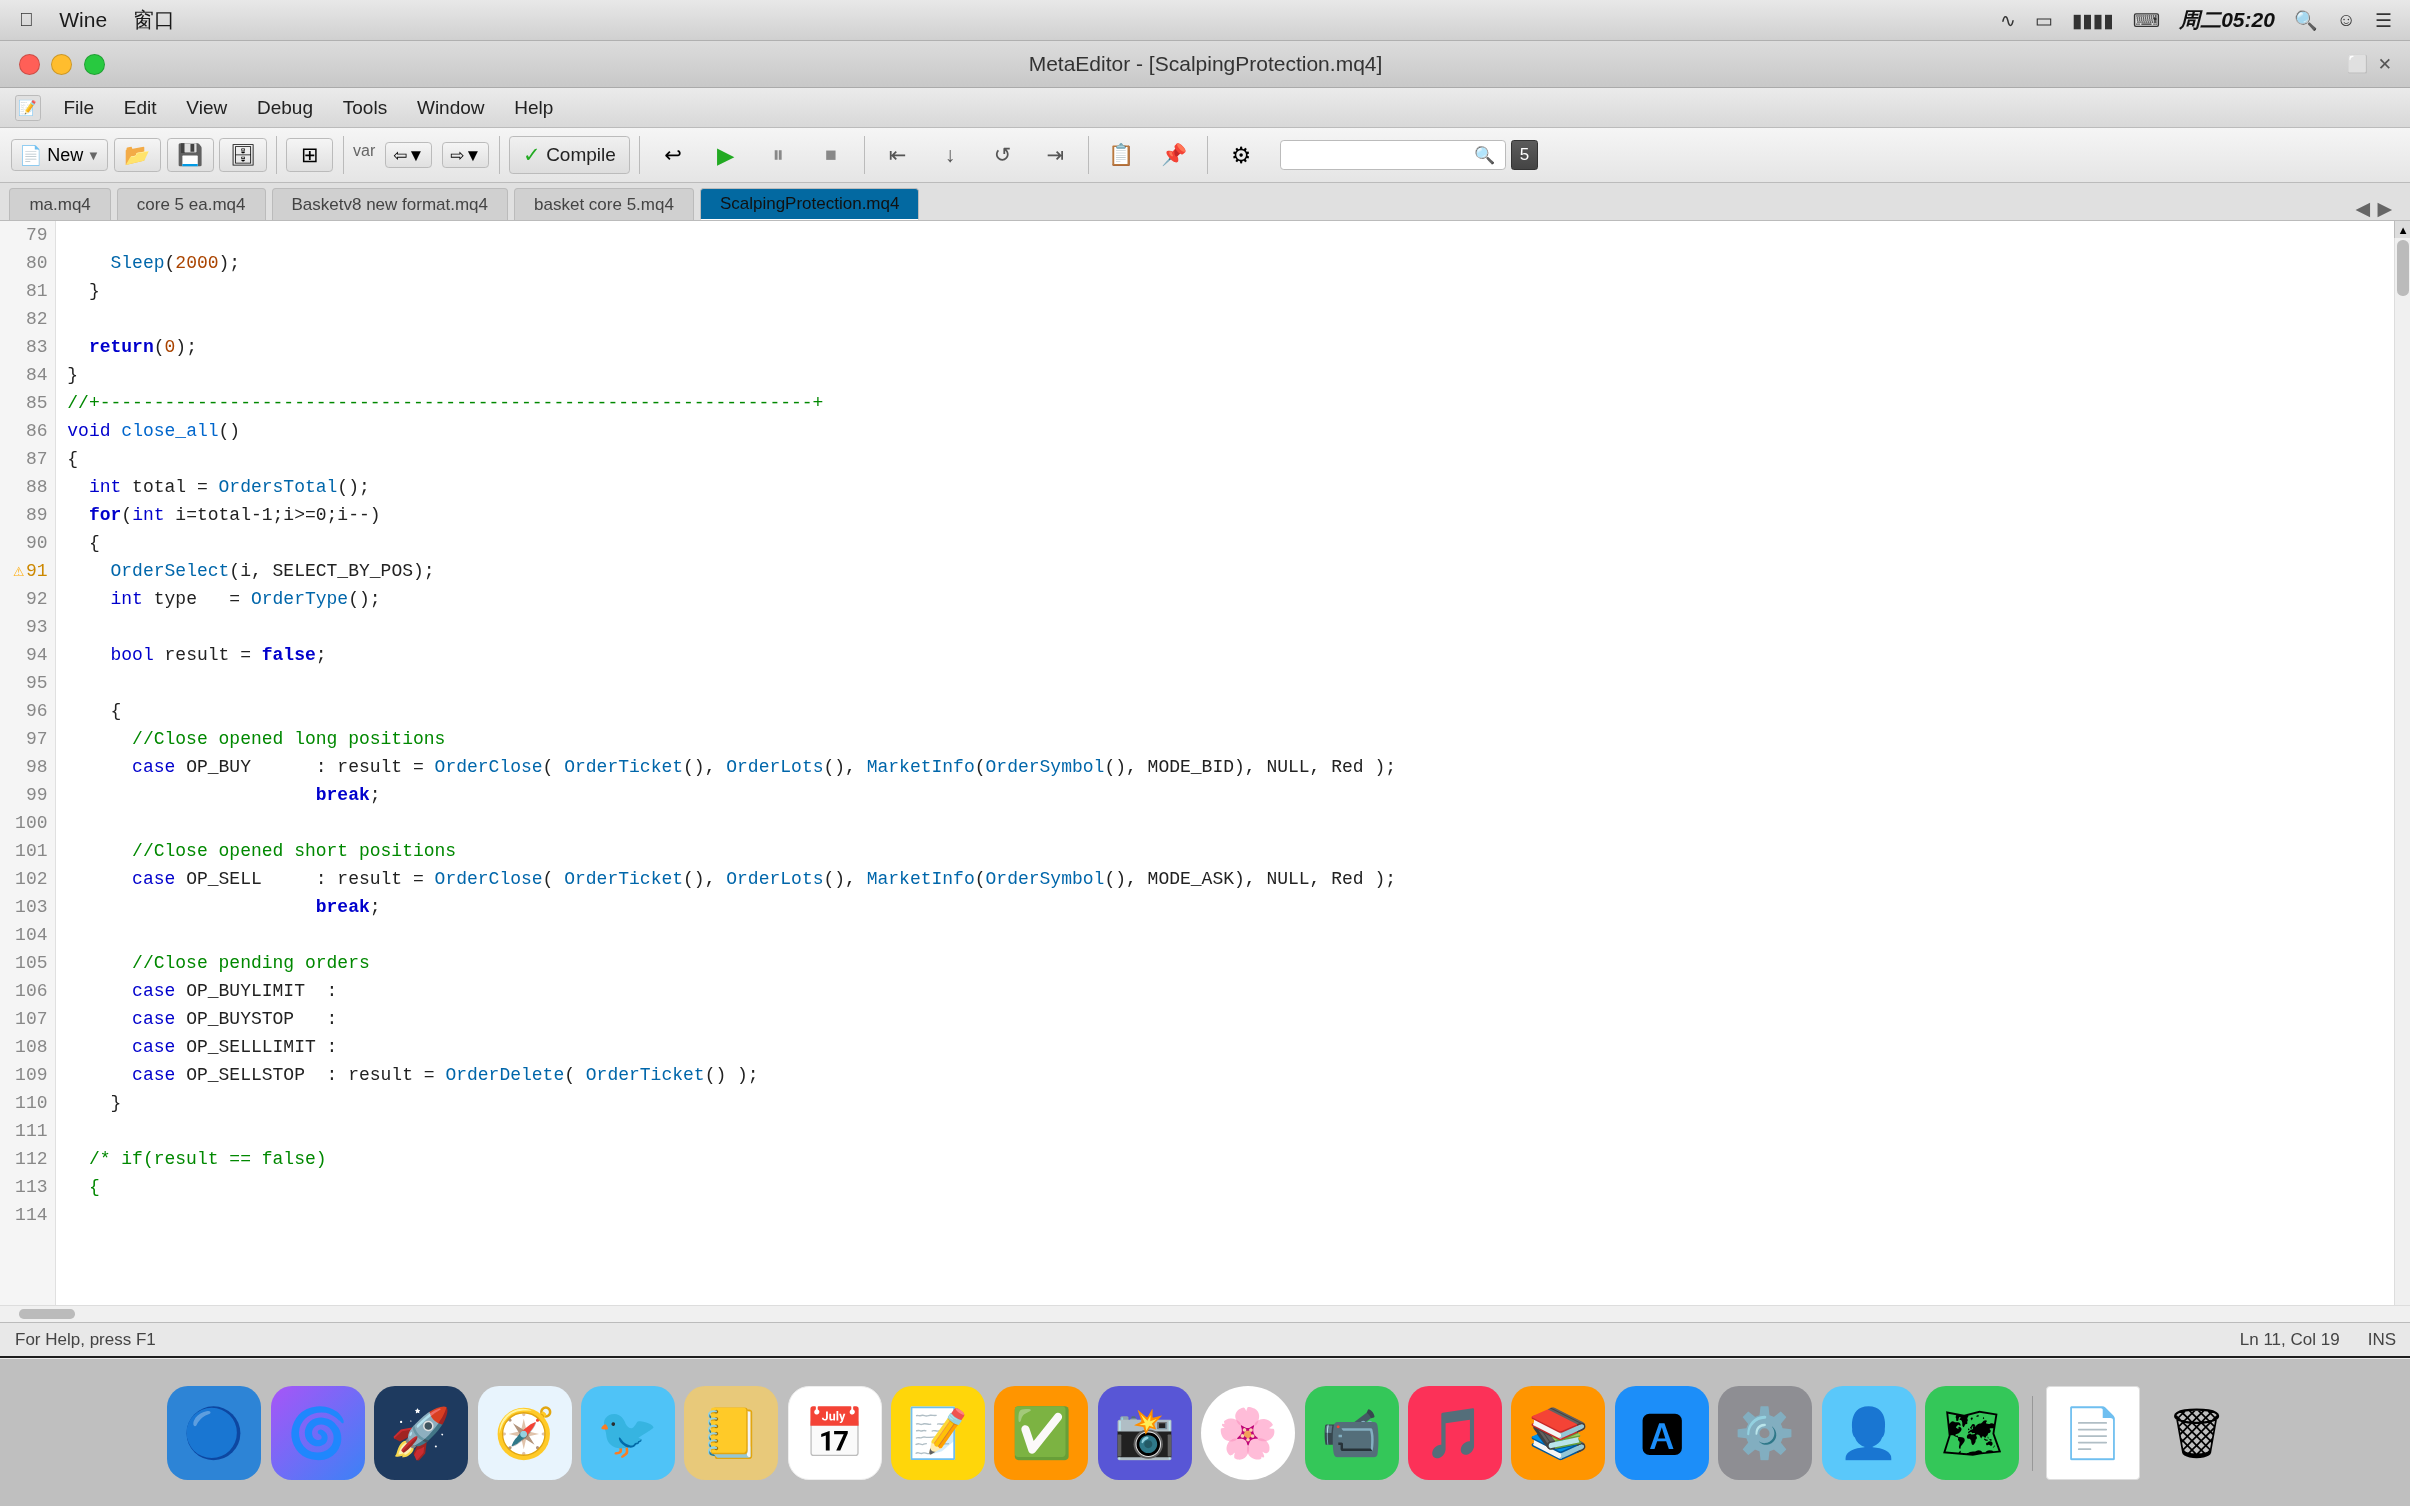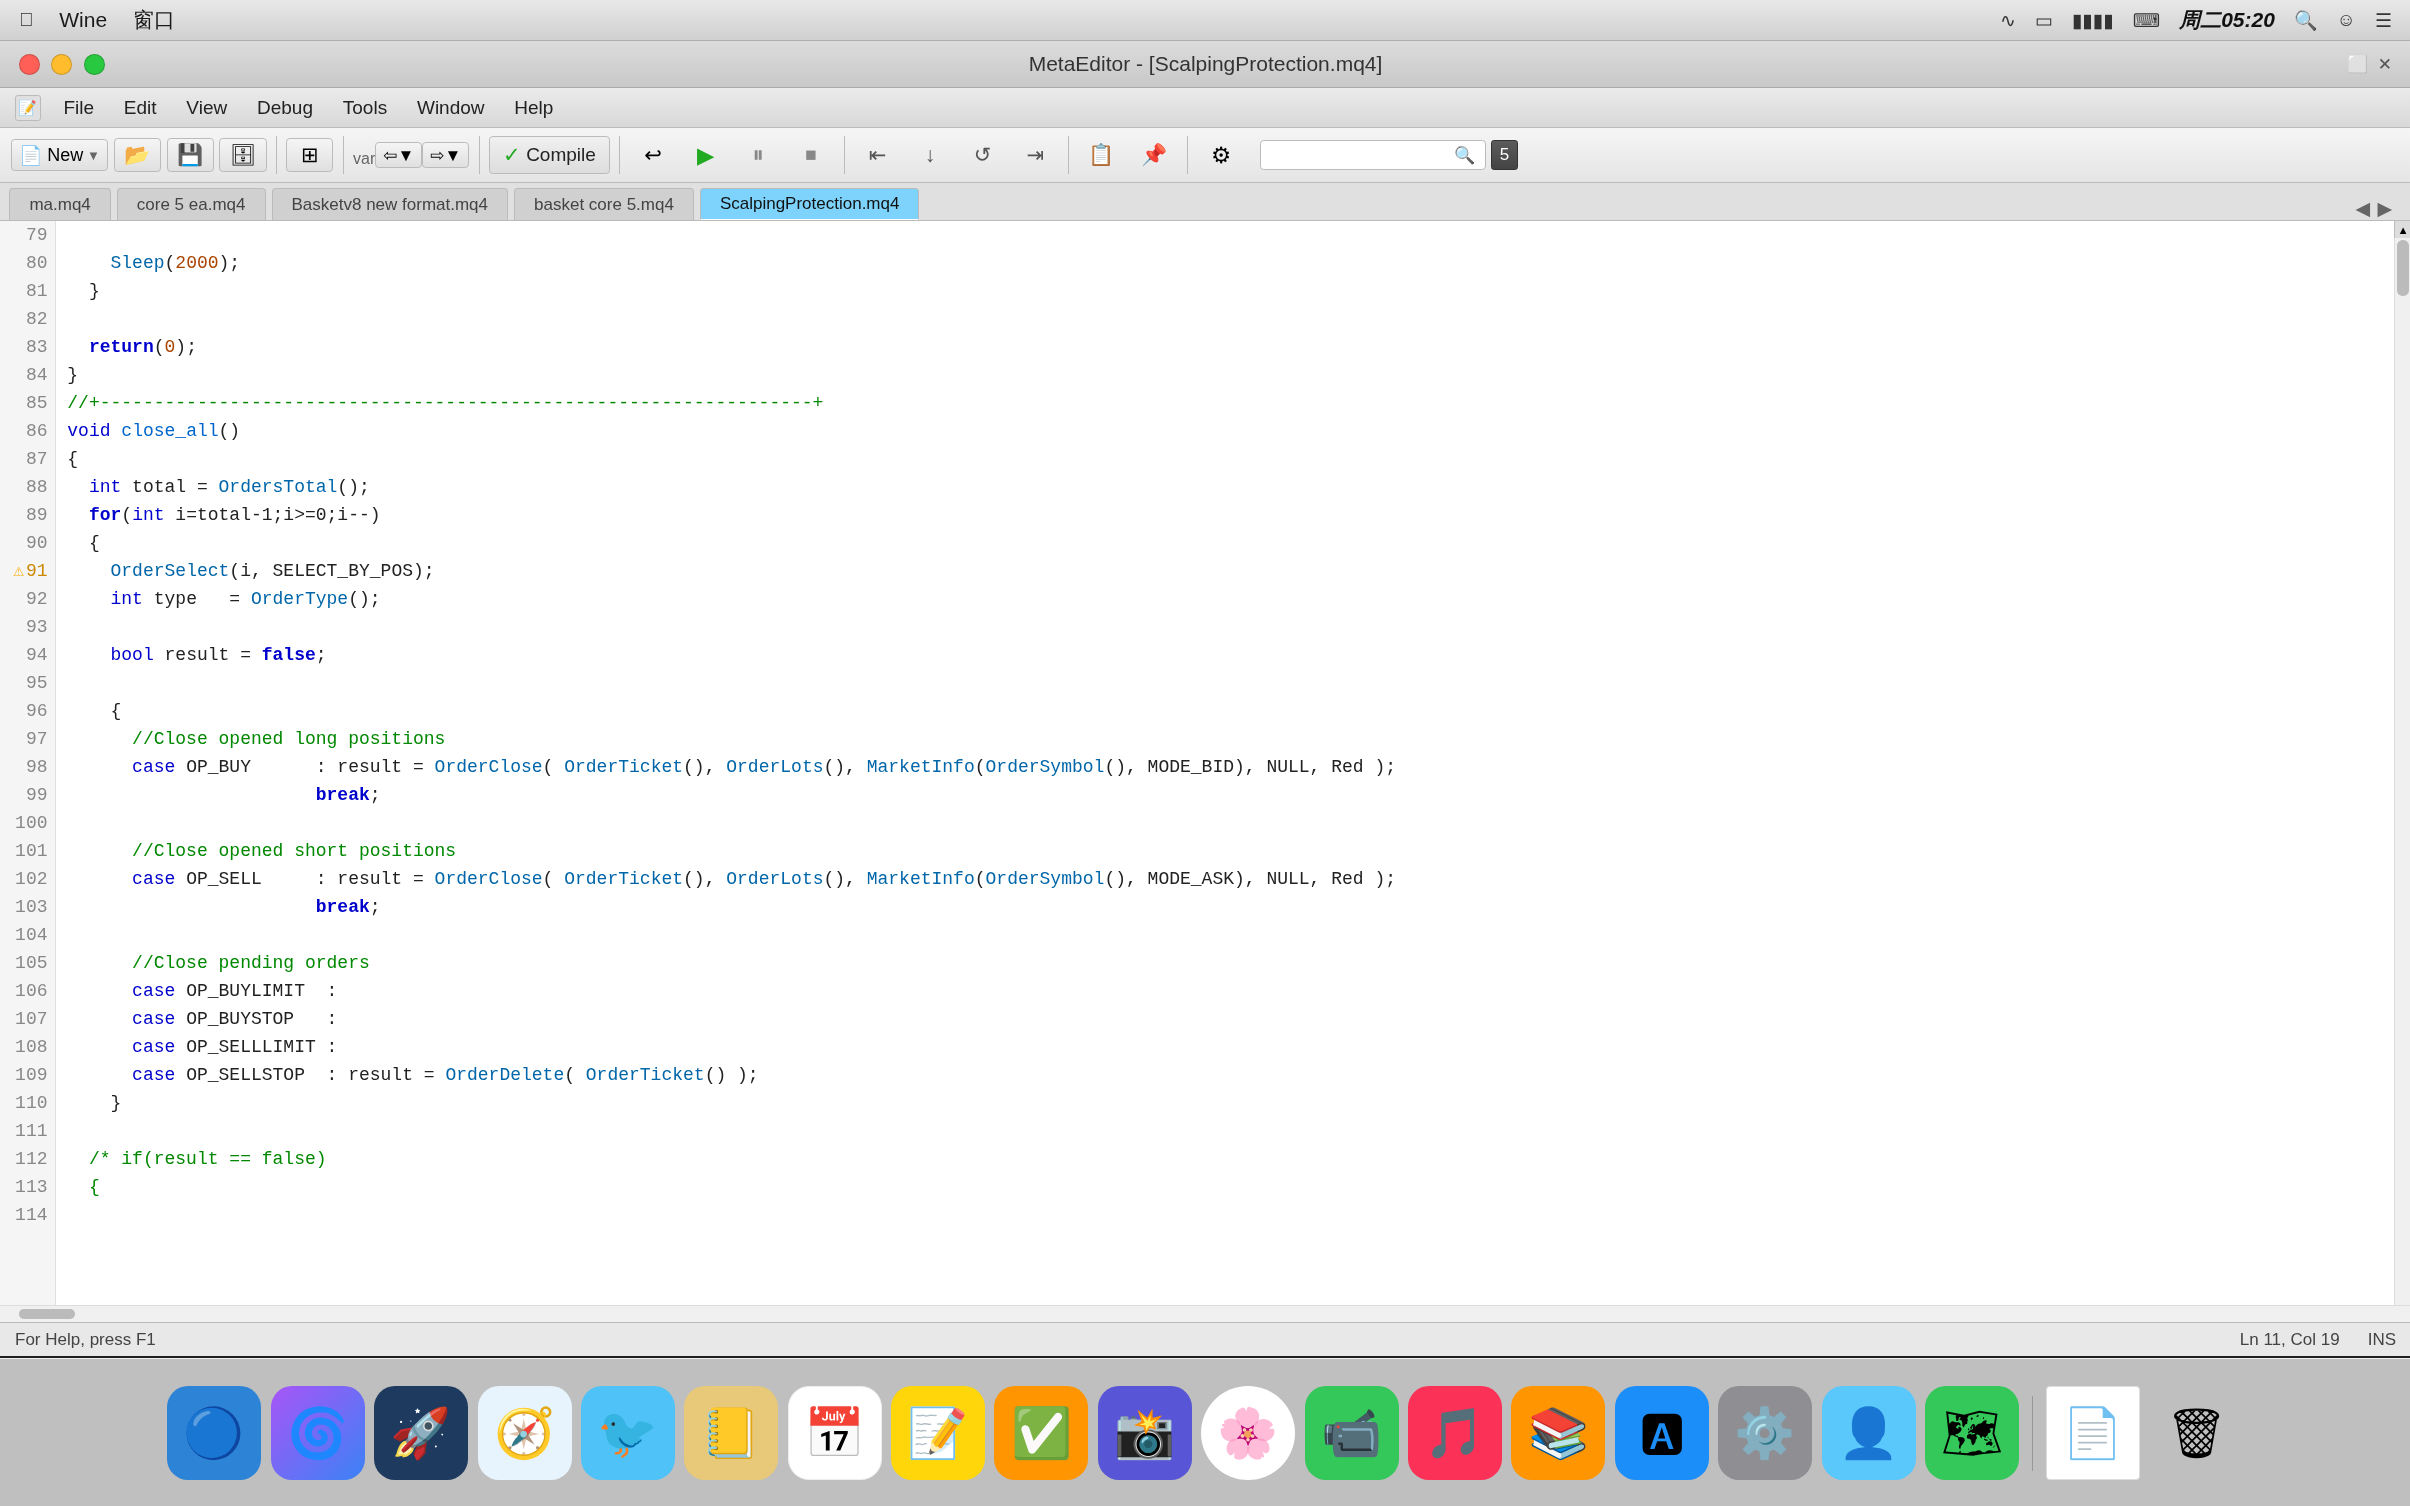--- a/index.html
+++ b/index.html
@@ -190,21 +190,21 @@
       border-bottom: none;
       border-radius: 3.8px 3.8px 0 0;
       display: flex;
       align-items: center;
       font-size: 17px;
       color: #444;
       cursor: pointer;
       white-space: nowrap;
     }
     .tab.active {
-      background: #7dd3fc;
+      background: #0369a1;
       color: #111;
       border-color: #bbb;
       border-bottom: 0.9px solid white;
       font-weight: 500;
     }
     .tab-arrow {
       margin-left: auto;
       padding: 0 9.4px;
       font-size: 19px;
       color: #666;
@@ -420,21 +420,21 @@
     </div>
 
     <div class="toolbar-sep"></div>
 
     <div class="toolbar-btn" style="border:0.9px solid #bbb;background:linear-gradient(180deg,#f5f5f5,#e0e0e0);">
       <span style="font-size:21px;">⊞</span>
     </div>
 
     <div class="toolbar-sep"></div>
 
-    <div style="display:flex;align-items:flex-end;gap:0;">
+    <div style="display:flex;align-items:flex-start;gap:10px;">
       <span style="font-size:16px;color:#666;">var</span>
       <div class="toolbar-btn" style="border:0.9px solid #bbb;background:linear-gradient(180deg,#f5f5f5,#e0e0e0);padding:1.9px 5.6px;">
         <span style="font-size:17px;">⇦▼</span>
       </div>
       <div class="toolbar-btn" style="border:0.9px solid #bbb;background:linear-gradient(180deg,#f5f5f5,#e0e0e0);padding:1.9px 5.6px;">
         <span style="font-size:17px;">⇨▼</span>
       </div>
     </div>
 
     <div class="toolbar-sep"></div>

